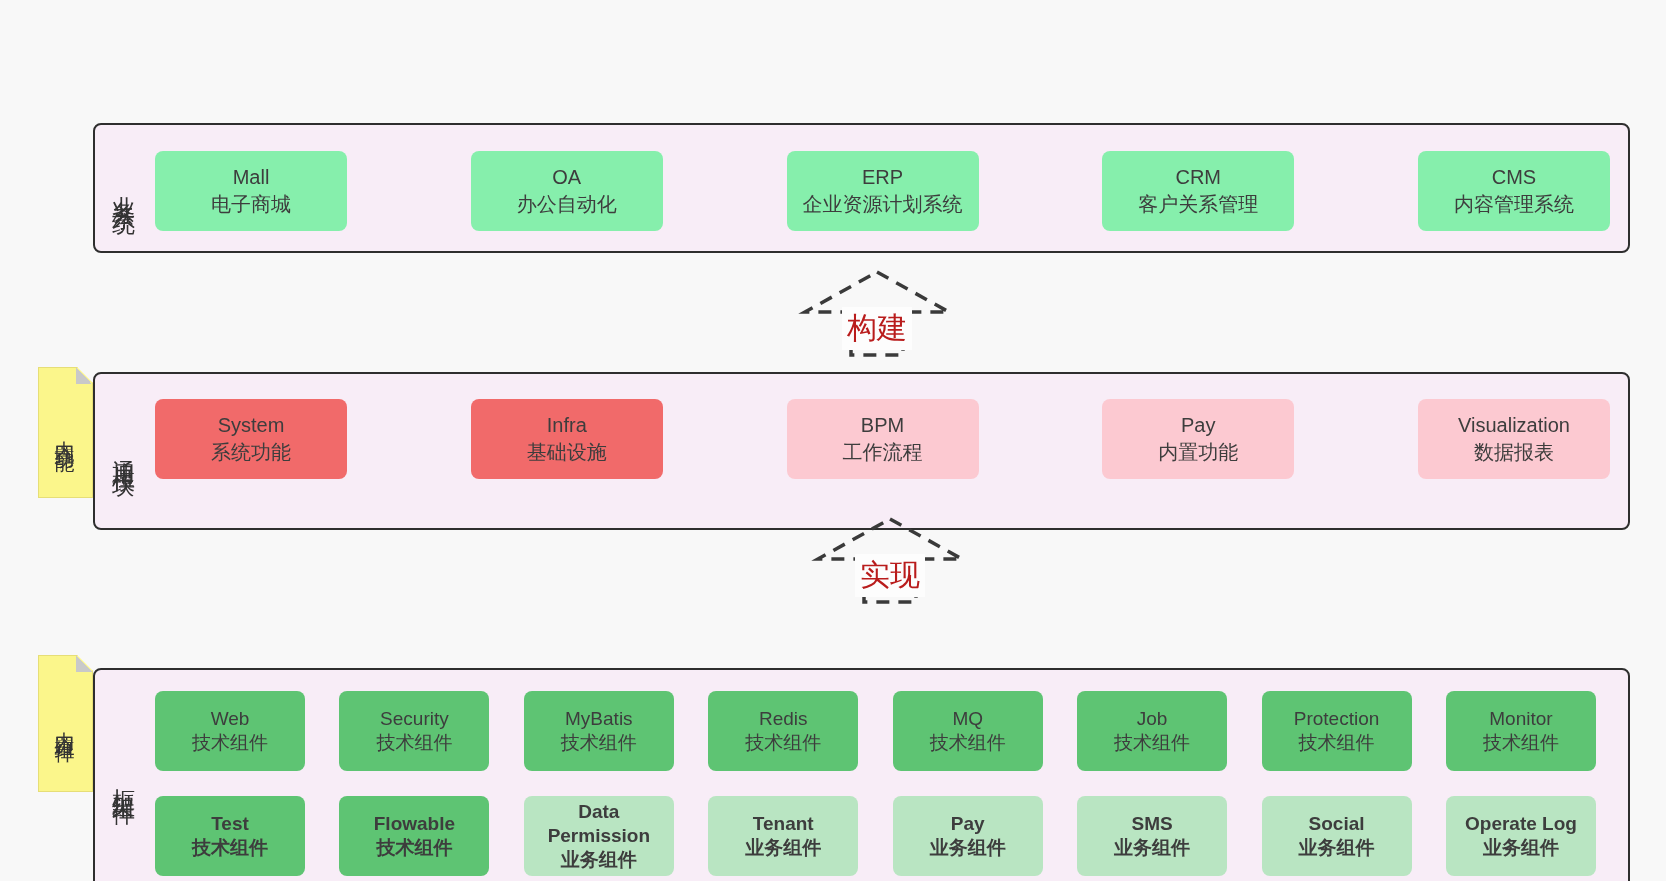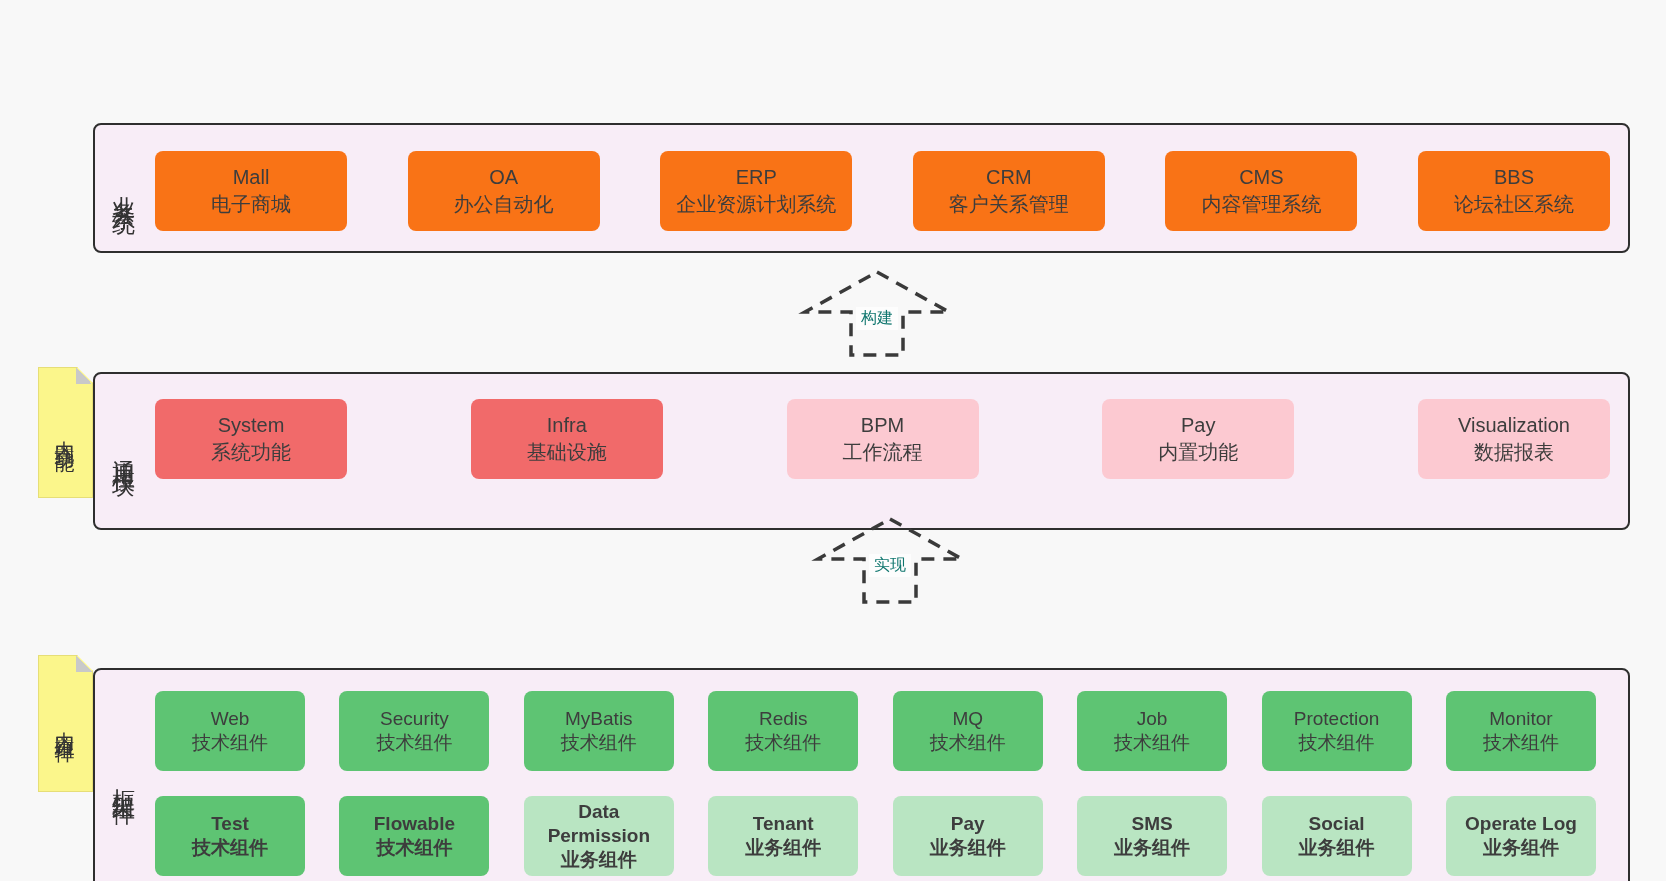--- a/index.html
+++ b/index.html
@@ -22,21 +22,21 @@
   .row6{right:18px;top:26px;}
   .row8{right:32px;}
   .row8.r1{top:21px;}
   .row8.r2{top:126px;font-weight:bold;}
 
   .box{border-radius:8px;display:flex;flex-direction:column;justify-content:center;
        align-items:center;text-align:center;line-height:1.35;}
   .row6 .box{width:192px;height:80px;font-size:20px;}
   .row8 .box{width:150px;height:80px;font-size:19px;line-height:1.28;padding:0 6px;box-sizing:border-box;}
 
-  .blue{background:#f97316;}
+  .blue{background:#86efac;}
   .red{background:#f16a6a;}
   .pink{background:#fcc9d1;}
   .green{background:#5ec473;}
   .lightgreen{background:#b9e5c2;}
 
   
   .note{position:absolute;left:38px;width:55px;background:#fbf68b;
         border:1px solid #e6de77;box-sizing:border-box;
         clip-path:polygon(0 0,calc(100% - 16px) 0,100% 16px,100% 100%,0 100%);
         display:flex;align-items:center;justify-content:center;}
@@ -46,21 +46,21 @@
              letter-spacing:4px;color:#333;white-space:nowrap;}
   .fold{position:absolute;top:0;right:0;width:16px;height:16px;
         background:linear-gradient(225deg,transparent 0 50%,#c9c9c9 50% 100%);}
 
   
   .arrow{position:absolute;width:160px;height:92px;}
   .arrow-build{left:797px;top:267px;}
   .arrow-implement{left:810px;top:514px;}
   .arrow svg{position:absolute;inset:0;}
   .arrow-label{position:absolute;left:50%;top:40px;transform:translateX(-50%);
-               background:#fdfdfd;padding:1px 5px;font-size:16px;color:#0f766e;white-space:nowrap;}
+               background:#fdfdfd;padding:1px 5px;font-size:30px;color:#b91c1c;white-space:nowrap;}
 </style>
 </head>
 <body>
 
 <div id="canvas">
 
   <div class="panel panel-business">
     <div class="side-label">业务系统</div>
     <div class="boxes row6">
       <div class="box blue">
@@ -75,24 +75,20 @@
         <div>ERP</div>
         <div>企业资源计划系统</div>
       </div>
       <div class="box blue">
         <div>CRM</div>
         <div>客户关系管理</div>
       </div>
       <div class="box blue">
         <div>CMS</div>
         <div>内容管理系统</div>
-      </div>
-      <div class="box blue">
-        <div>BBS</div>
-        <div>论坛社区系统</div>
       </div>
     </div>
   </div>
 
   <div class="arrow arrow-build">
     <svg viewBox="0 0 160 92">
       <path d="M80 5 L152 45 L106 45 L106 88 L54 88 L54 45 L8 45 Z" fill="none" stroke="#3a3a3a" stroke-width="3.5" stroke-dasharray="13 9"></path>
     </svg>
     <div class="arrow-label">构建</div>
   </div>

